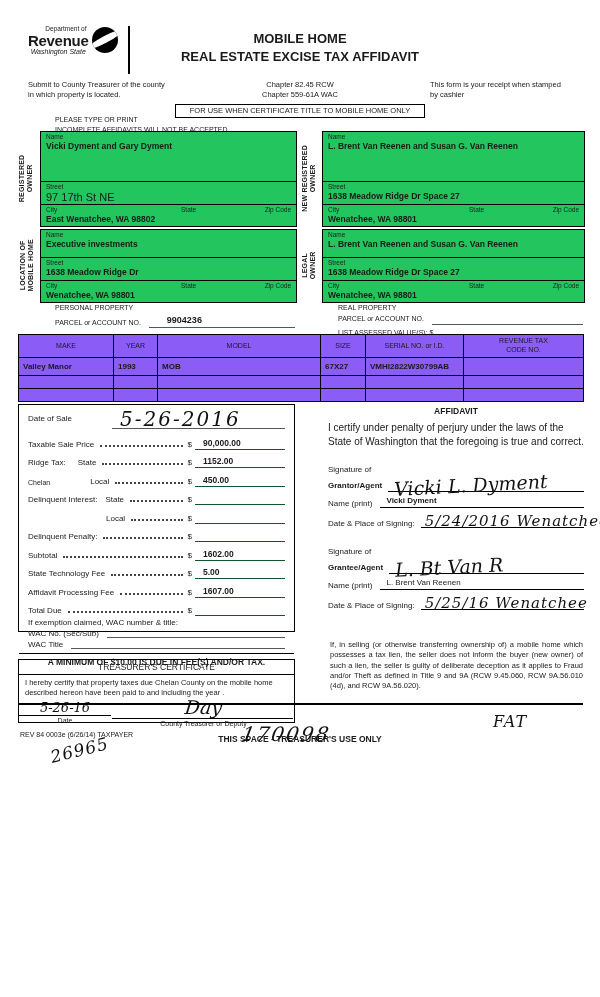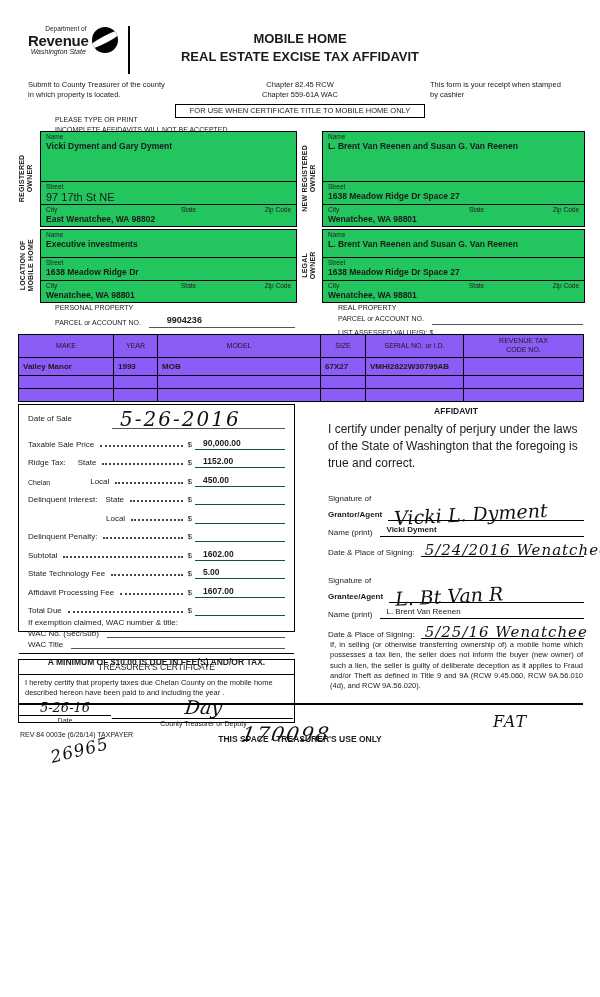--- a/index.html
+++ b/index.html
@@ -74,21 +74,21 @@
   .cur{margin-right:3px;padding-bottom:1px;}
   .fv{width:82px;border-bottom:1px solid #14532d;font-weight:bold;font-size:8.5px;padding:0 0 1px 8px;}
   .wacline{display:flex;align-items:flex-end;font-size:8px;height:15px;}
   .wacline .wfill{flex:1;border-bottom:1px solid #555;margin-left:8px;height:10px;}
   .exempt{font-size:8px;margin-top:2px;height:13px;}
   .minnote{border-top:1px solid #000;margin:4px -9px 0;text-align:center;font-size:8.5px;font-weight:bold;padding:3px 0;}
 
   
   .affcol{left:328px;top:406px;width:256px;display:flex;flex-direction:column;}
   .afftitle{text-align:center;font-weight:bold;font-size:8.5px;margin-bottom:5px;}
-  .affp{font-size:12px;line-height:1.4;margin-bottom:20px;}
+  .affp{font-size:10px;line-height:1.4;margin-bottom:13px;}
   .sigof{font-size:8px;margin-top:3px;}
   .sigrow{display:flex;align-items:flex-end;margin-top:1px;}
   .sigrow .who{font-size:8px;font-weight:bold;white-space:nowrap;padding-bottom:2px;}
   .sigline{flex:1;border-bottom:1.4px solid #000;margin-left:6px;position:relative;height:16px;}
   .sig{position:absolute;left:6px;bottom:-5px;font-size:19px;white-space:nowrap;transform:rotate(-3deg);}
   .nprow{display:flex;align-items:flex-end;margin-top:4px;font-size:8px;}
   .nprow .npfill{flex:1;border-bottom:1px solid #000;margin-left:8px;font-weight:bold;padding-left:6px;height:11px;}
   .dprow{display:flex;align-items:flex-end;margin-top:4px;font-size:8px;height:16px;}
   .dprow .dpfill{flex:1;border-bottom:1.4px solid #000;margin-left:6px;position:relative;height:16px;}
   .dphand{position:absolute;left:4px;bottom:-3px;font-size:15px;white-space:nowrap;letter-spacing:1px;}

